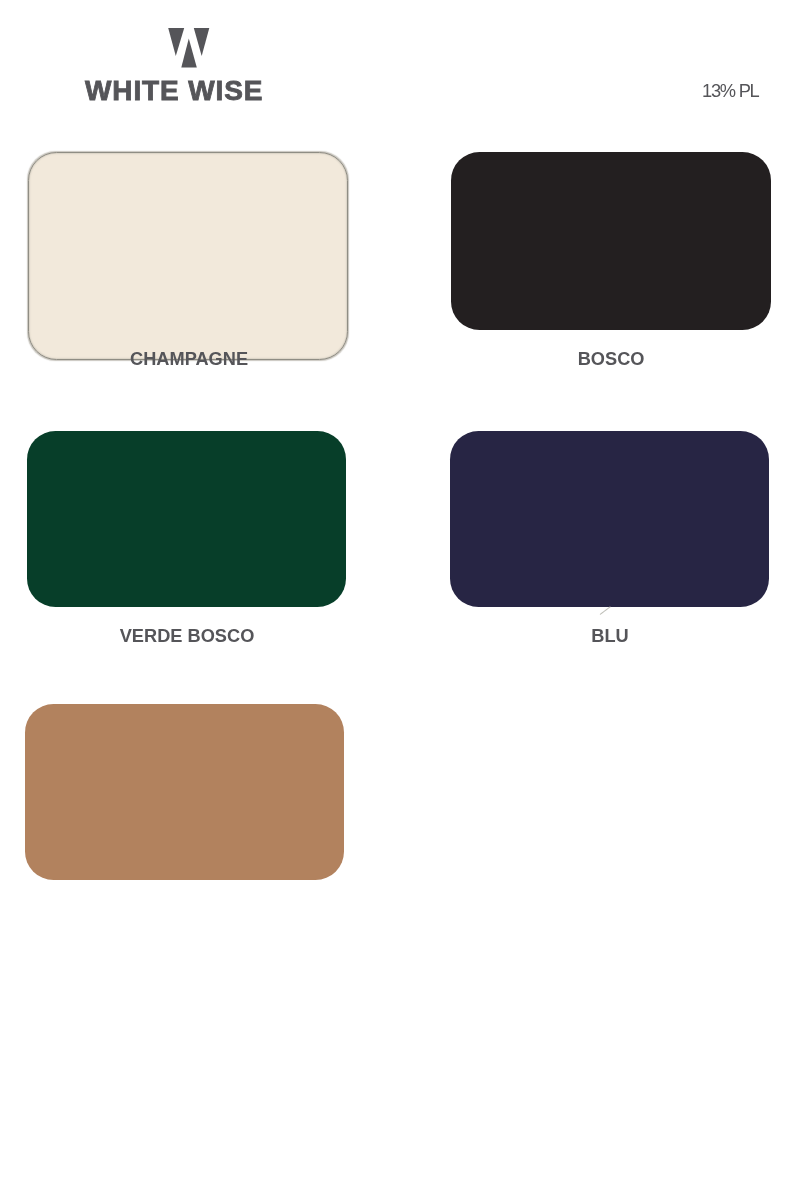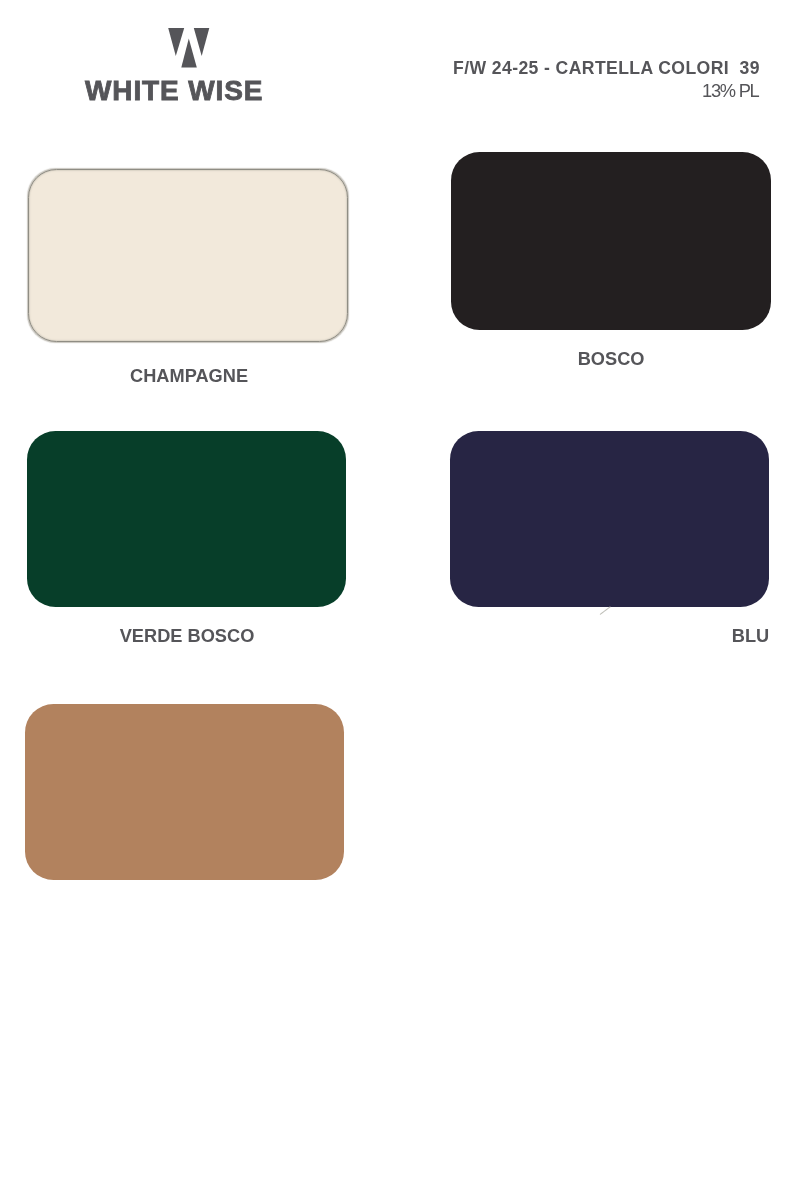--- a/index.html
+++ b/index.html
@@ -65,39 +65,38 @@
 
   <div class="brand-mark">
     <svg width="52" height="46" viewBox="0 0 52 46" aria-hidden="true">
       <path class="mk" d="M4.2 4.0 L20.2 4.0 L11.8 31.9 Z" fill="#555559"></path>
       <path class="mk" d="M24.8 14.5 L32.8 43.4 L17.3 43.4 Z" fill="#555559"></path>
       <path class="mk" d="M29.8 4.0 L45.3 4.0 L37.7 32.1 Z" fill="#555559"></path>
     </svg>
   </div>
   <div class="brand-name">WHITE WISE</div>
 
-  <div class="meta-line1">F/W 24-25 - CARTELLA COLORI  39</div>
   <div class="meta-line2">13% PL</div>
 
   <div id="swatches">
-      <div class="swatch" style="left: 28px; top: 169px; width: 319.5px; height: 173px;">
+      <div class="swatch" style="left: 28px; top: 152px; width: 319.5px; height: 208px;">
         <div class="chip bordered" style="background: rgb(242, 233, 219);"></div>
         <div class="caption" style="top: 198px; left: 1.3px;">CHAMPAGNE</div>
       </div>
       <div class="swatch" style="left: 451.2px; top: 152px; width: 319.5px; height: 177.5px;">
         <div class="chip" style="background: rgb(35, 31, 32);"></div>
         <div class="caption" style="top: 198px; left: 0.2px;">BOSCO</div>
       </div>
       <div class="swatch" style="left: 27.3px; top: 430.7px; width: 318.3px; height: 176.1px;">
         <div class="chip" style="background: rgb(7, 62, 41);"></div>
         <div class="caption" style="top: 196.2px; left: 0.6px; text-align: center;">VERDE BOSCO</div>
       </div>
       <div class="swatch" style="left: 450.3px; top: 430.7px; width: 318.6px; height: 176.1px;">
         <div class="chip" style="background: rgb(39, 37, 68);"></div>
-        <div class="caption" style="top: 196.2px; left: 0.4px; text-align: right;">BLU</div>
+        <div class="caption" style="top: 196.2px; left: 0.4px;">BLU</div>
       </div>
       <div class="swatch" style="left: 24.5px; top: 703.7px; width: 319.5px; height: 176px;">
         <div class="chip" style="background: rgb(178, 130, 94);"></div>
       </div>
     </div>
 
   <div class="scratch"></div>
 </div>
 
 </body></html>

